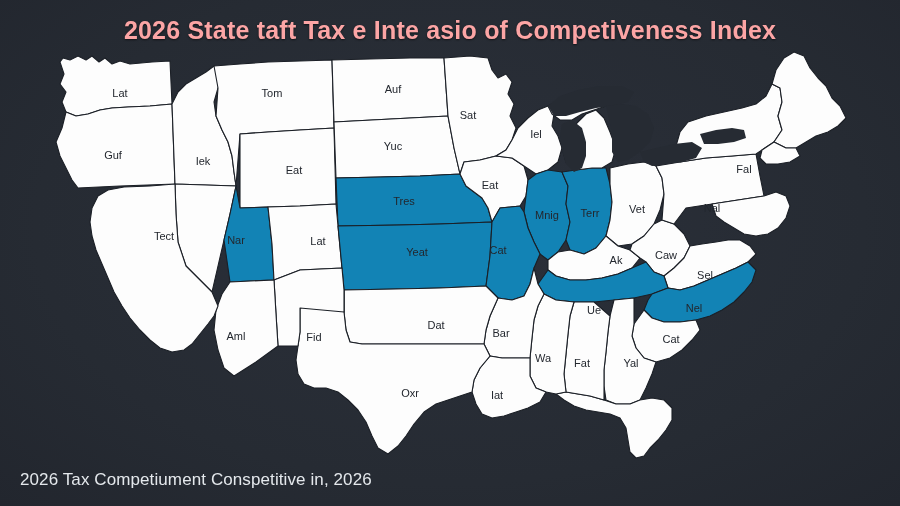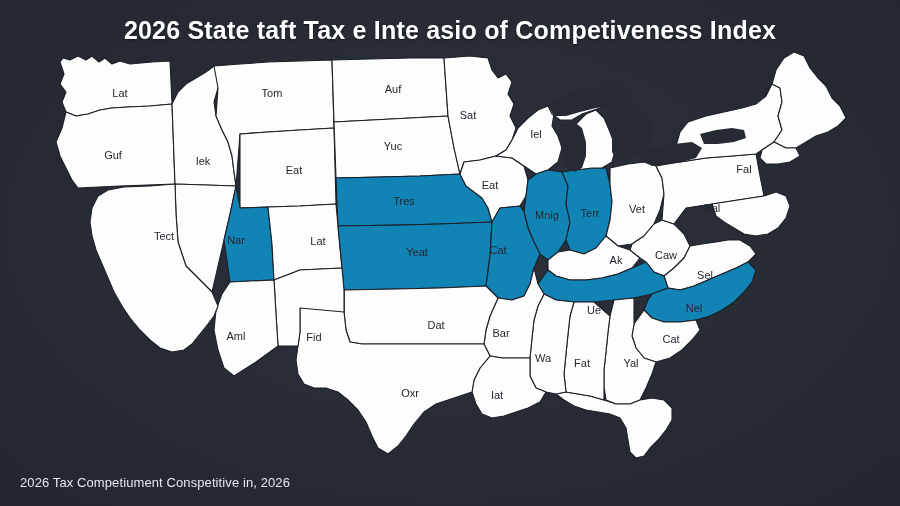--- a/index.html
+++ b/index.html
@@ -26,34 +26,34 @@
     inset: 0;
     background: radial-gradient(ellipse at 50% 45%, #2b303a 0%, #262b33 65%, #22262e 100%);
     pointer-events: none;
   }
   #title {
     position: absolute;
     top: 16px;
     left: 0;
     right: 0;
     text-align: center;
-    color: #ffffff;
+    color: #fca5a5;
     font-size: 25px;
     font-weight: bold;
     letter-spacing: 0.2px;
     text-shadow: 0 1px 2px rgba(0,0,0,0.55);
     z-index: 5;
     white-space: nowrap;
   }
   #caption {
     position: absolute;
     left: 20px;
     bottom: 16px;
     color: #e4e8ec;
-    font-size: 13px;
+    font-size: 17px;
     font-weight: normal;
     letter-spacing: 0.1px;
     z-index: 5;
   }
   #map-wrap {
     position: absolute;
     left: 0;
     top: 44px;
     width: 764px;
     height: 420px;

